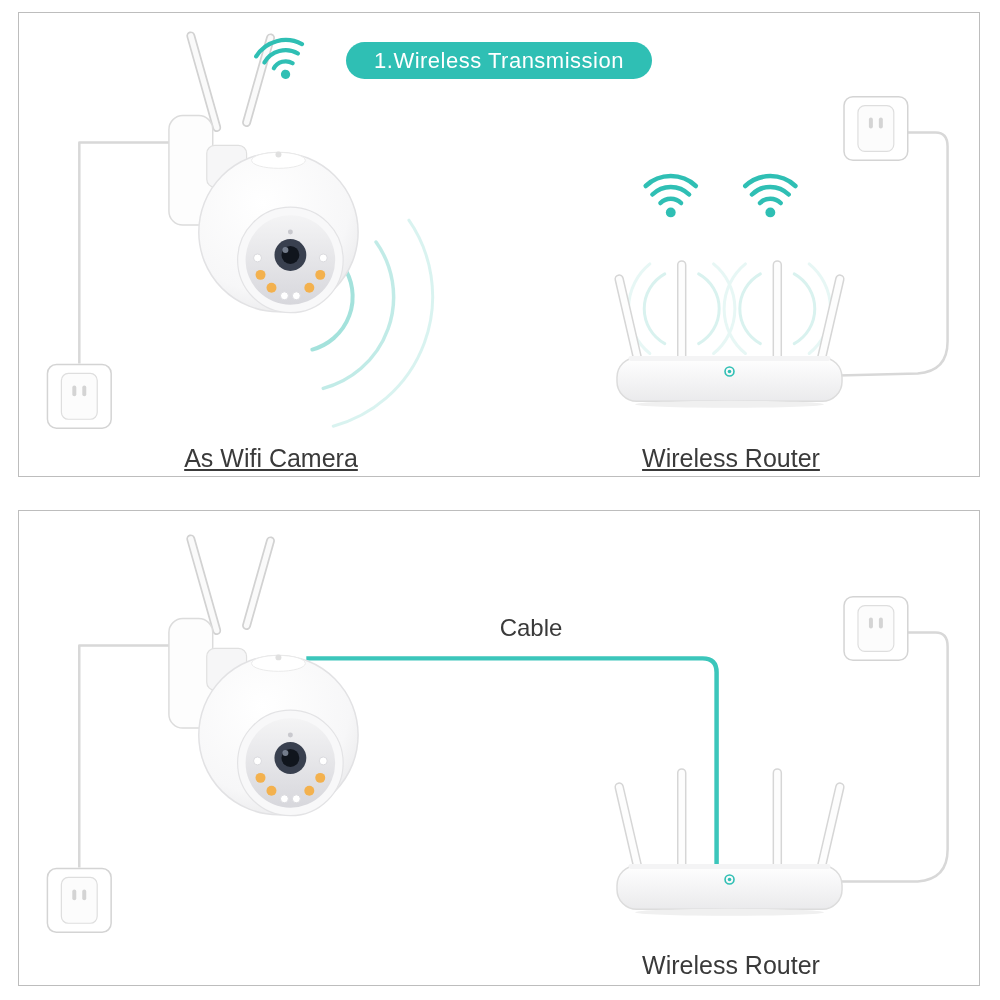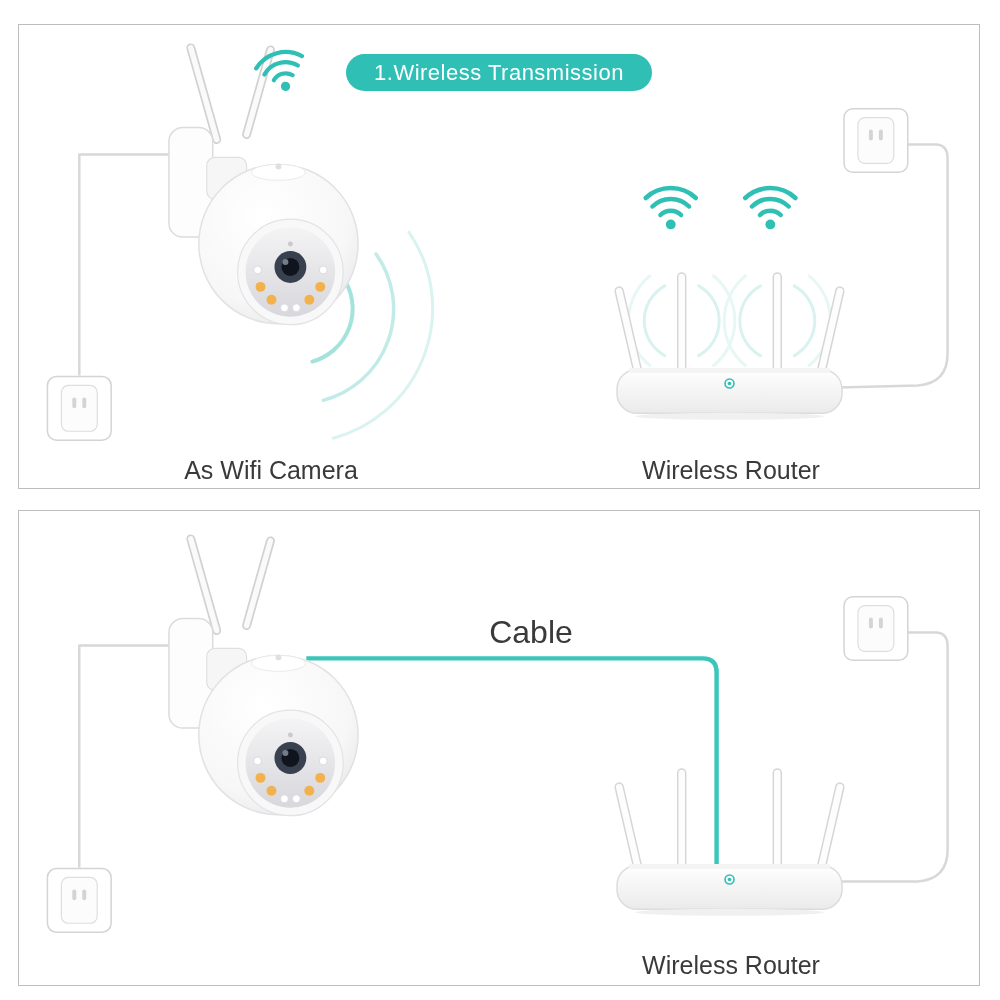--- a/index.html
+++ b/index.html
@@ -5,40 +5,40 @@
   html,body{margin:0;padding:0;background:#ffffff;}
   .page{
     position:relative;width:1000px;height:1000px;background:#ffffff;
     font-family:"Liberation Sans", sans-serif;overflow:hidden;
   }
   .panel{
     position:absolute;left:18px;width:962px;
     border:1px solid var(--color-panel_border,#bdbdbd);
     background:#ffffff;box-sizing:border-box;
   }
-  .panel-1{top:24px;height:465px;}
+  .panel-1{top:12px;height:465px;}
   .panel-2{top:510px;height:476px;}
   .scene{position:absolute;left:0;top:0;width:100%;height:100%;}
   .pill{
     position:absolute;left:327px;top:29px;width:306px;height:37px;
     background:var(--color-accent,#2fbfb4);border-radius:19px;
     display:flex;align-items:center;justify-content:center;z-index:3;
   }
   .pill span{color:#ffffff;font-size:22px;letter-spacing:0.5px;}
   .caption{
     position:absolute;z-index:3;text-align:center;
     color:var(--color-text,#3a3a3a);font-size:25px;
   }
   .caption.cam{left:132px;width:240px;}
   .caption.rtr{left:592px;width:240px;}
-  .panel-1 .caption{top:431px;}
+  .panel-1 .caption{top:431px;text-decoration:underline;}
   .panel-2 .caption{top:440px;}
   .cable-label{
     position:absolute;left:432px;top:103px;width:160px;text-align:center;
-    color:var(--color-text,#3a3a3a);font-size:32px;z-index:3;
+    color:var(--color-text,#3a3a3a);font-size:24px;z-index:3;
   }
 </style>
 </head>
 <body>
 
 <svg width="0" height="0" style="position:absolute" aria-hidden="true">
   <defs>
     <radialGradient id="gDome" cx="40%" cy="32%" r="78%">
       <stop offset="0%" stop-color="#ffffff"></stop>
       <stop offset="70%" stop-color="#f7f7f8"></stop>

